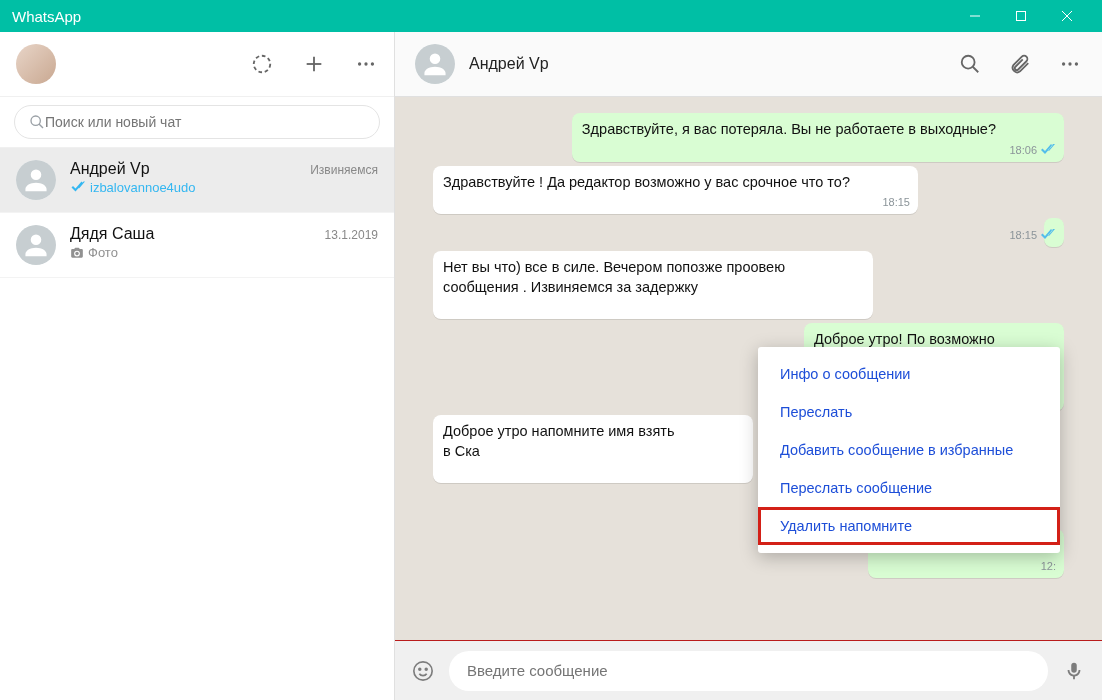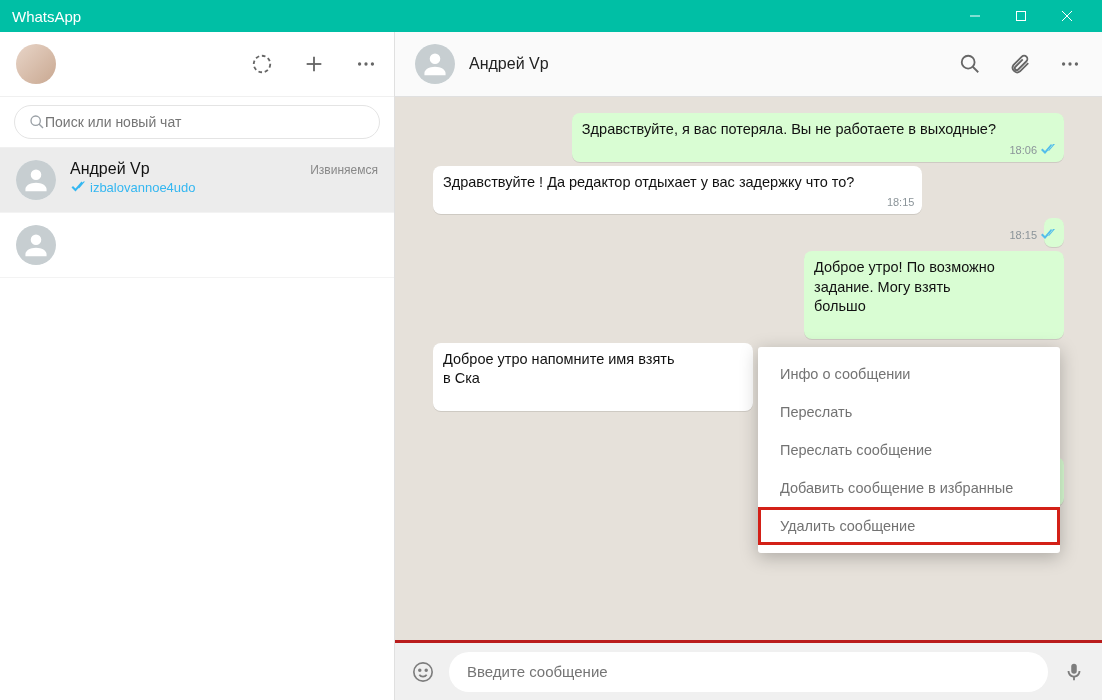--- a/index.html
+++ b/index.html
@@ -52,24 +52,24 @@
 .bubble.in { background: #fff; }
 .bubble-text { color: #111; padding-right: 58px; }
 .bubble-meta { position: absolute; right: 8px; bottom: 4px; font-size: 11px; color: #8b9499; display: flex; align-items: center; gap: 3px; }
 .ticks { color: #53bdeb; }
 .ticks svg { width: 16px; height: 11px; }
 
 .date-chip-row { display: flex; justify-content: center; margin: 12px 0; }
 .date-chip { background: #e1f2fa; color: #5a7a8c; font-size: 12px; padding: 5px 12px; border-radius: 7px; box-shadow: 0 1px 0.5px rgba(0,0,0,0.08); }
 
 .context-menu { position: absolute; right: 42px; top: 250px; width: 302px; background: #fff; box-shadow: 0 4px 18px rgba(0,0,0,0.25); border-radius: 3px; padding: 8px 0; z-index: 50; }
-.context-item { padding: 11px 22px; font-size: 14.5px; color: #737373; cursor: pointer; }
+.context-item { padding: 11px 22px; font-size: 14.5px; color: #1d4ed8; cursor: pointer; }
 .context-item.highlighted { outline: 3px solid #d32017; outline-offset: -3px; }
 
-.composer { height: 60px; background: #f0f0f0; display: flex; align-items: center; padding: 0 16px; gap: 14px; border-top: 3px solid #b91c1c; }
+.composer { height: 60px; background: #f0f0f0; display: flex; align-items: center; padding: 0 16px; gap: 14px; border-top: 1px solid #b91c1c; }
 .composer-input { flex: 1; height: 40px; background: #fff; border: none; border-radius: 20px; padding: 0 18px; font-size: 15px; color: #888; outline: none; }
 .composer .icon-btn { color: #7d7d7d; }
 
 .chevron { position:absolute; top:6px; right:6px; color:#93a0a6; }
 .chevron svg{width:16px;height:16px;}
 </style>
 </head>
 <body>
 
 <div class="titlebar">
@@ -151,20 +151,33 @@
           </div>
         </div>
       </div>
       <div class="chat-item">
         <div class="avatar avatar-default">
             <svg viewBox="0 0 212 212">
               <path fill="#c7ced1" d="M106 0a106 106 0 1 0 0 212 106 106 0 0 0 0-212z"></path>
               <path fill="#fff" d="M106 50a28 28 0 1 1 0 56 28 28 0 0 1 0-56zm0 70c30 0 56 15 56 34v12H50v-12c0-19 26-34 56-34z"></path>
             </svg>
           </div>
+        <div class="chat-item-body">
+          <div class="chat-item-row">
+            <span class="chat-item-name">Дядя Саша</span>
+            <span class="chat-item-time">13.1.2019</span>
+          </div>
+          <div class="chat-item-sub">
+            <svg width="14" height="14" viewBox="0 0 24 24" fill="#919191">
+                <path d="M20 5h-3l-2-2H9L7 5H4a2 2 0 0 0-2 2v11a2 2 0 0 0 2 2h16a2 2 0 0 0 2-2V7a2 2 0 0 0-2-2zm-8 13a5 5 0 1 1 0-10 5 5 0 0 1 0 10z"></path>
+                <circle cx="12" cy="13" r="3"></circle>
+              </svg>
+            <span>Фото</span>
+          </div>
+        </div>
       </div>
     </div>
   </div>
 
   <div class="main">
     <div class="main-header">
       <div class="avatar avatar-default">
           <svg viewBox="0 0 212 212">
             <path fill="#c7ced1" d="M106 0a106 106 0 1 0 0 212 106 106 0 0 0 0-212z"></path>
             <path fill="#fff" d="M106 50a28 28 0 1 1 0 56 28 28 0 0 1 0-56zm0 70c30 0 56 15 56 34v12H50v-12c0-19 26-34 56-34z"></path>
@@ -200,36 +213,44 @@
             <div class="bubble-meta">
               <span>18:06</span>
               <span class="ticks"><svg viewBox="0 0 16 11">
                   <path fill="currentColor" d="M11 1l-6 7-2.5-2.5L1 7l4 4 7.5-8.5zM15 1l-6 7-1-1 1.5-1.5L13 1z"></path>
                 </svg></span>
             </div>
           </div>
         </div>
       <div class="msg-row in">
           <div class="bubble in">
-            <div class="bubble-text">Здравствуйте ! Да редактор отдыхает у вас задержку что то?</div>
+            <div class="bubble-text">Здравствуйте ! Да редактор возможно у вас срочное что то?</div>
             <div class="bubble-meta">
               <span>18:15</span>
             </div>
           </div>
         </div>
       <div class="msg-row out">
           <div class="bubble out">
             <div class="bubble-meta">
               <span>18:15</span>
               <span class="ticks"><svg viewBox="0 0 16 11">
                   <path fill="currentColor" d="M11 1l-6 7-2.5-2.5L1 7l4 4 7.5-8.5zM15 1l-6 7-1-1 1.5-1.5L13 1z"></path>
                 </svg></span>
             </div>
           </div>
         </div>
+      <div class="msg-row in">
+          <div class="bubble in" style="max-width:440px;">
+            <div class="bubble-text">Нет вы что) все в силе. Вечером попозже проовею сообщения . Извиняемся за задержку</div>
+            <div class="bubble-meta">
+              <span></span>
+            </div>
+          </div>
+        </div>
 
 
       <div class="msg-row out">
           <div class="bubble out" style="max-width:260px;">
             <div class="bubble-text" style="white-space:pre-line;">Доброе утро! По возможно
 задание. Могу взять большо</div>
           </div>
         </div>
       <div class="msg-row in">
           <div class="bubble in" style="max-width:320px;">
@@ -244,23 +265,23 @@
             </div>
             <span class="chevron"><svg viewBox="0 0 24 24" fill="none" stroke="currentColor" stroke-width="2">
                 <polyline points="6 9 12 15 18 9"></polyline>
               </svg></span>
           </div>
         </div>
 
       <div class="context-menu">
         <div class="context-item">Инфо о сообщении</div>
         <div class="context-item">Переслать</div>
+        <div class="context-item">Добавить сообщение в избранные</div>
         <div class="context-item">Переслать сообщение</div>
-        <div class="context-item">Добавить сообщение в избранные</div>
-        <div class="context-item highlighted">Удалить сообщение</div>
+        <div class="context-item highlighted">Удалить напомните</div>
       </div>
     </div>
 
     <div class="composer">
       <div class="icon-btn">
           <svg viewBox="0 0 24 24" fill="none" stroke="currentColor" stroke-width="1.8">
             <circle cx="12" cy="12" r="10"></circle>
             <circle cx="8.5" cy="10" r="1" fill="currentColor"></circle>
             <circle cx="15.5" cy="10" r="1" fill="currentColor"></circle>
             <path d="M8 15c1 1.5 2.5 2 4 2s3-.5 4-2"></path>

